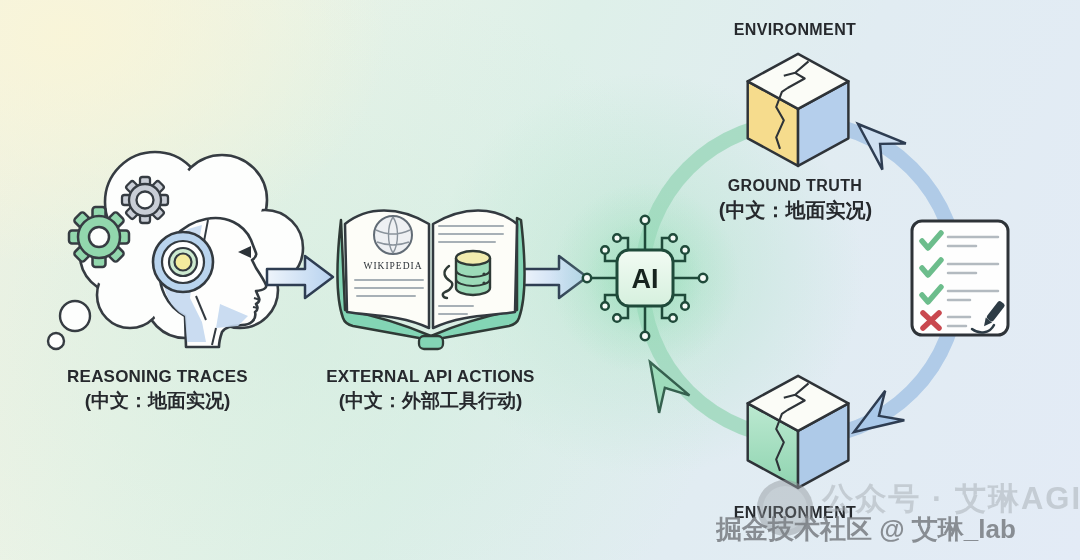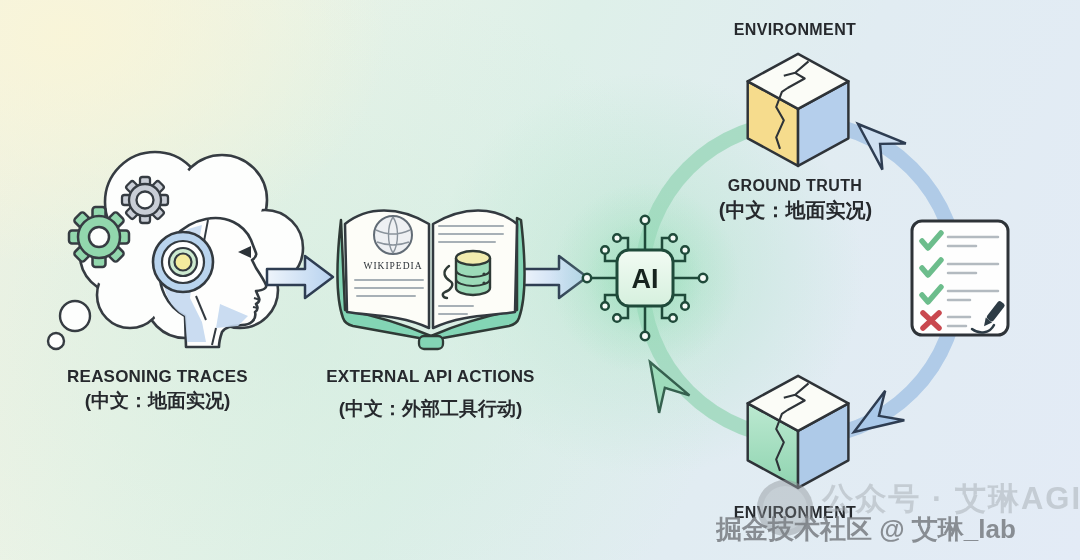--- a/index.html
+++ b/index.html
@@ -254,21 +254,21 @@
         <path d="M-4,5 L4,5 L0,13 Z" fill="#2d3b45"></path>
       </g>
     </g>
   </g>
 </svg>
 
 <div class="lbl en" style="left:15px;top:367px;width:285px;">REASONING TRACES</div>
 <div class="lbl zh" style="left:15px;top:390px;width:285px;">(中文：地面实况)</div>
 
 <div class="lbl en" style="left:283px;top:367px;width:295px;">EXTERNAL API ACTIONS</div>
-<div class="lbl zh" style="left:283px;top:398px;width:295px;">(中文：外部工具行动)</div>
+<div class="lbl zh" style="left:283px;top:390px;width:295px;">(中文：外部工具行动)</div>
 
 
 <div class="lbl en-sm" style="left:695px;top:21px;width:200px;">ENVIRONMENT</div>
 <div class="lbl en-sm" style="left:695px;top:177px;width:200px;">GROUND TRUTH</div>
 <div class="lbl zh-sm" style="left:688px;top:199px;width:215px;">(中文：地面实况)</div>
 
 <div class="lbl en-sm" style="left:695px;top:504px;width:200px;">ENVIRONMENT</div>
 
 <div class="wm-logo"></div>
 <div class="wm-faded">公众号 · 艾琳AGI</div>

